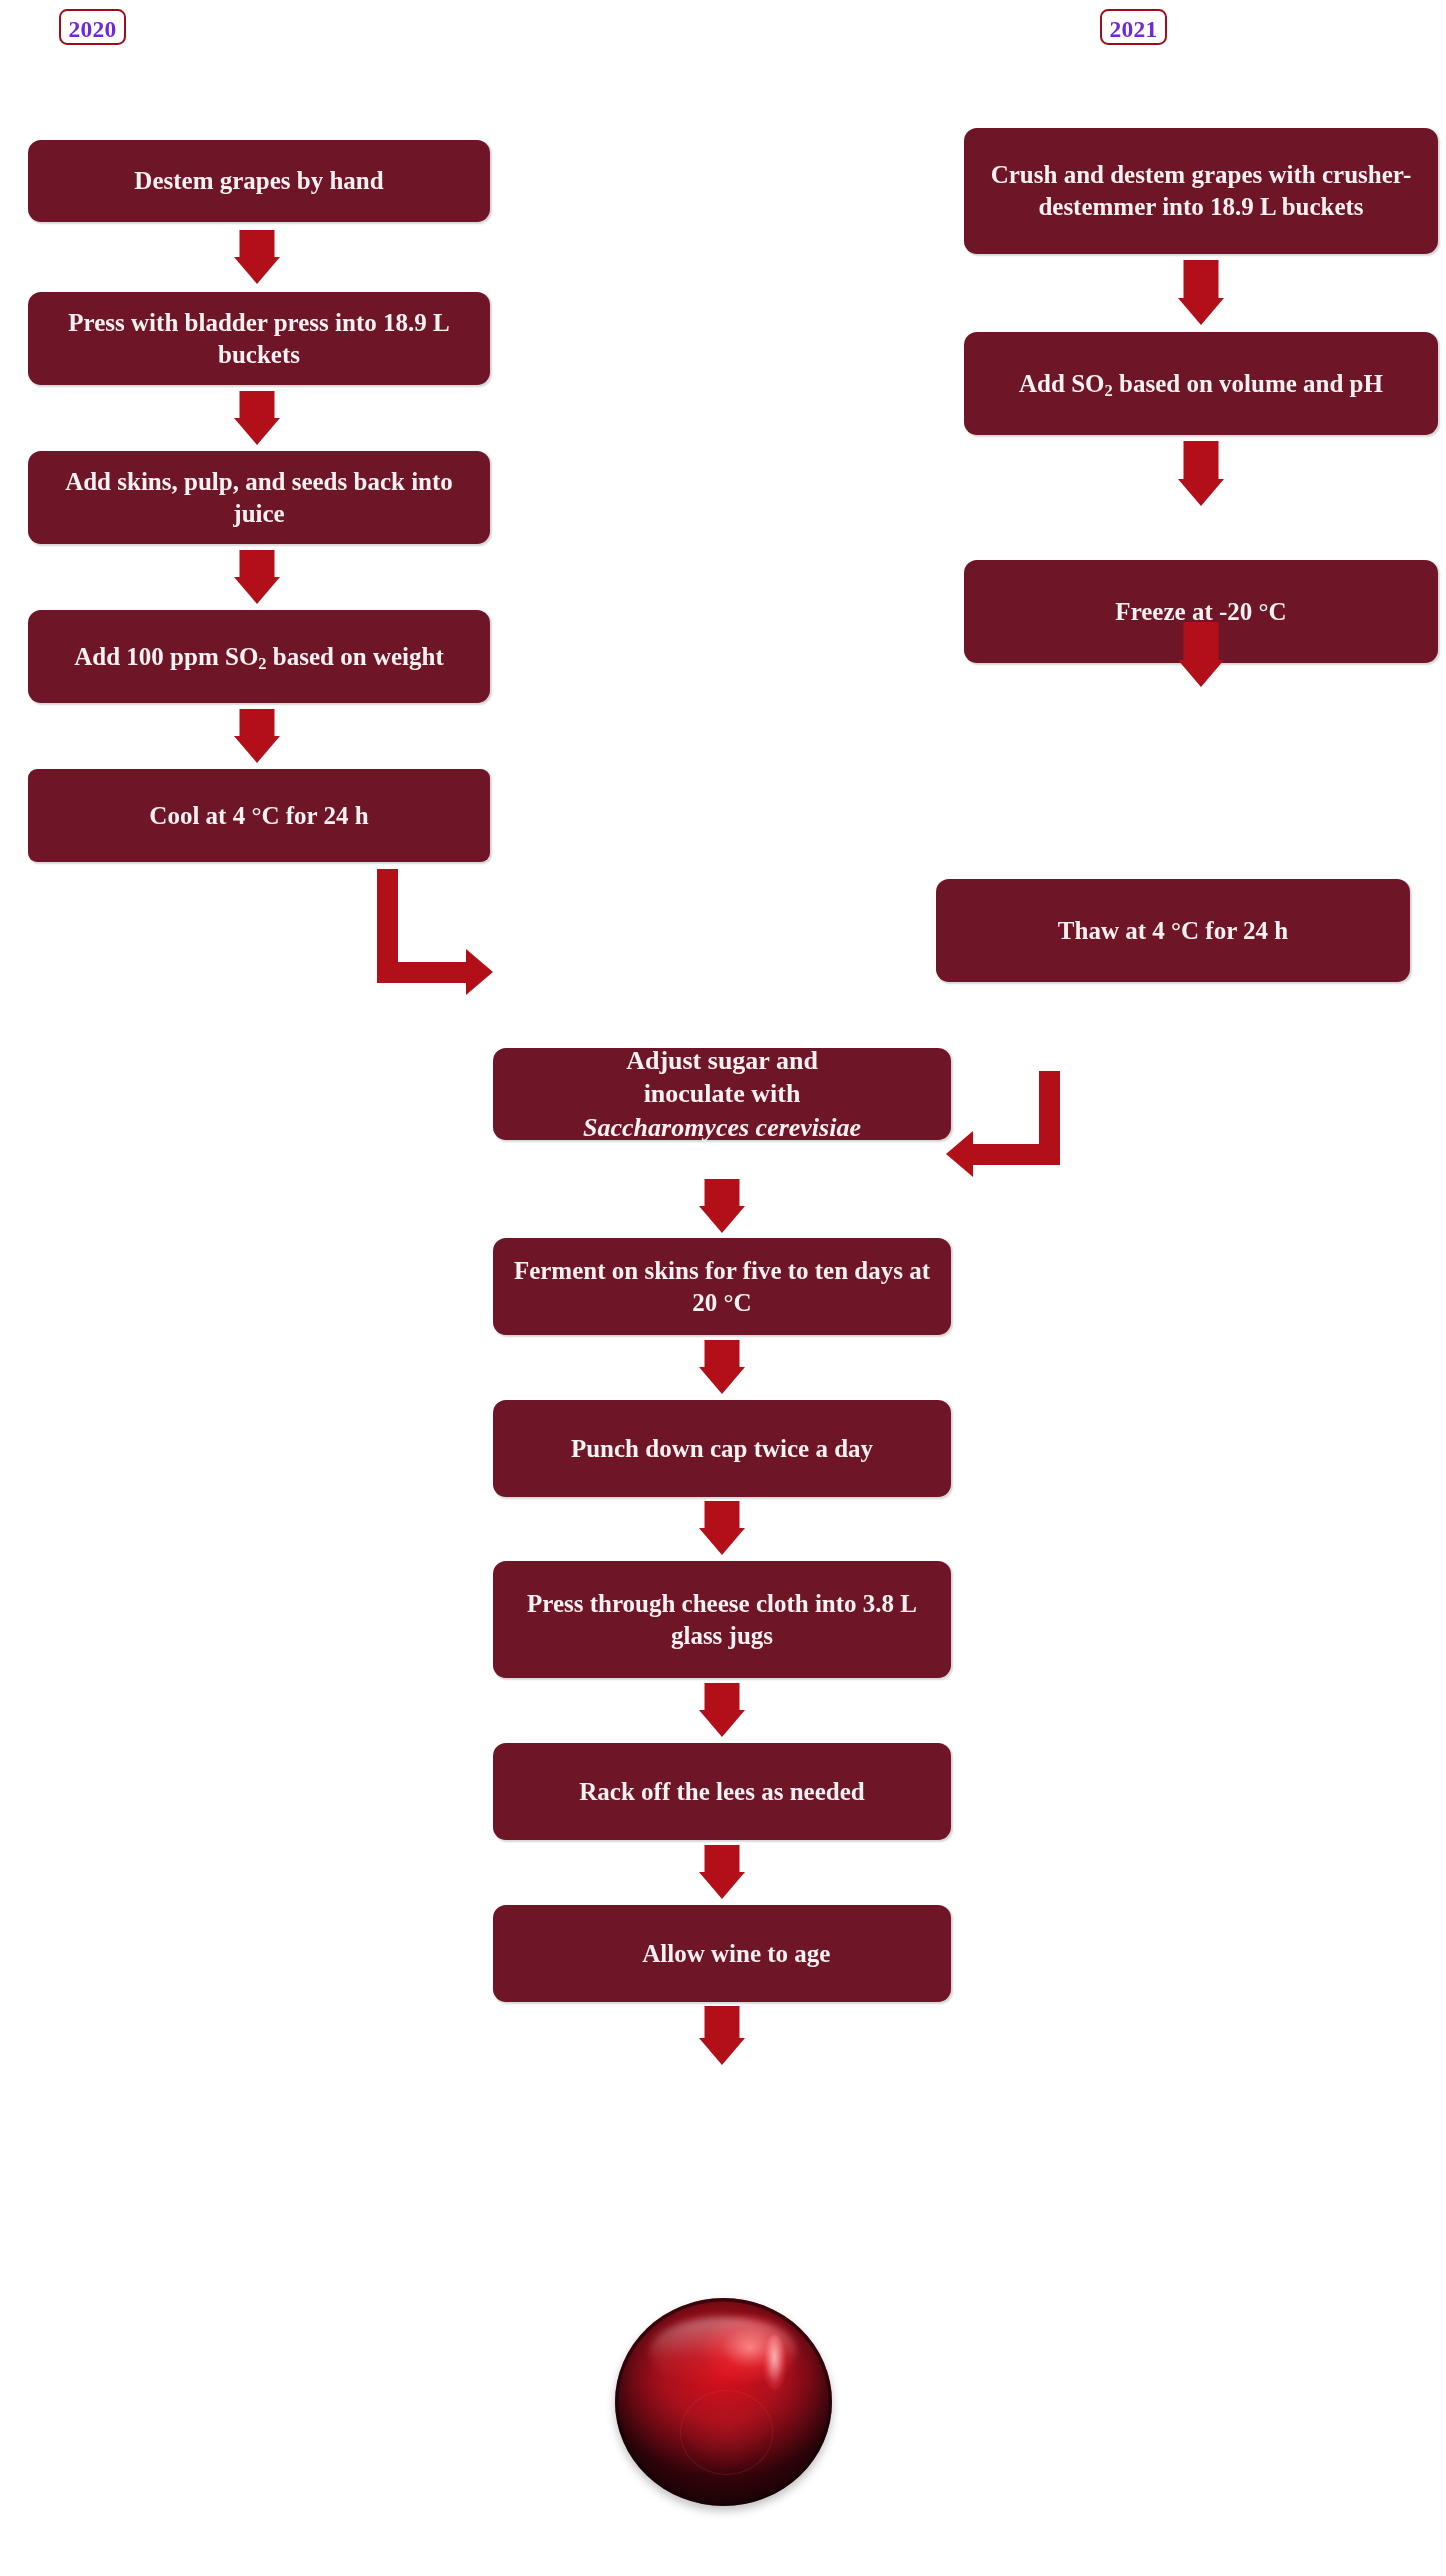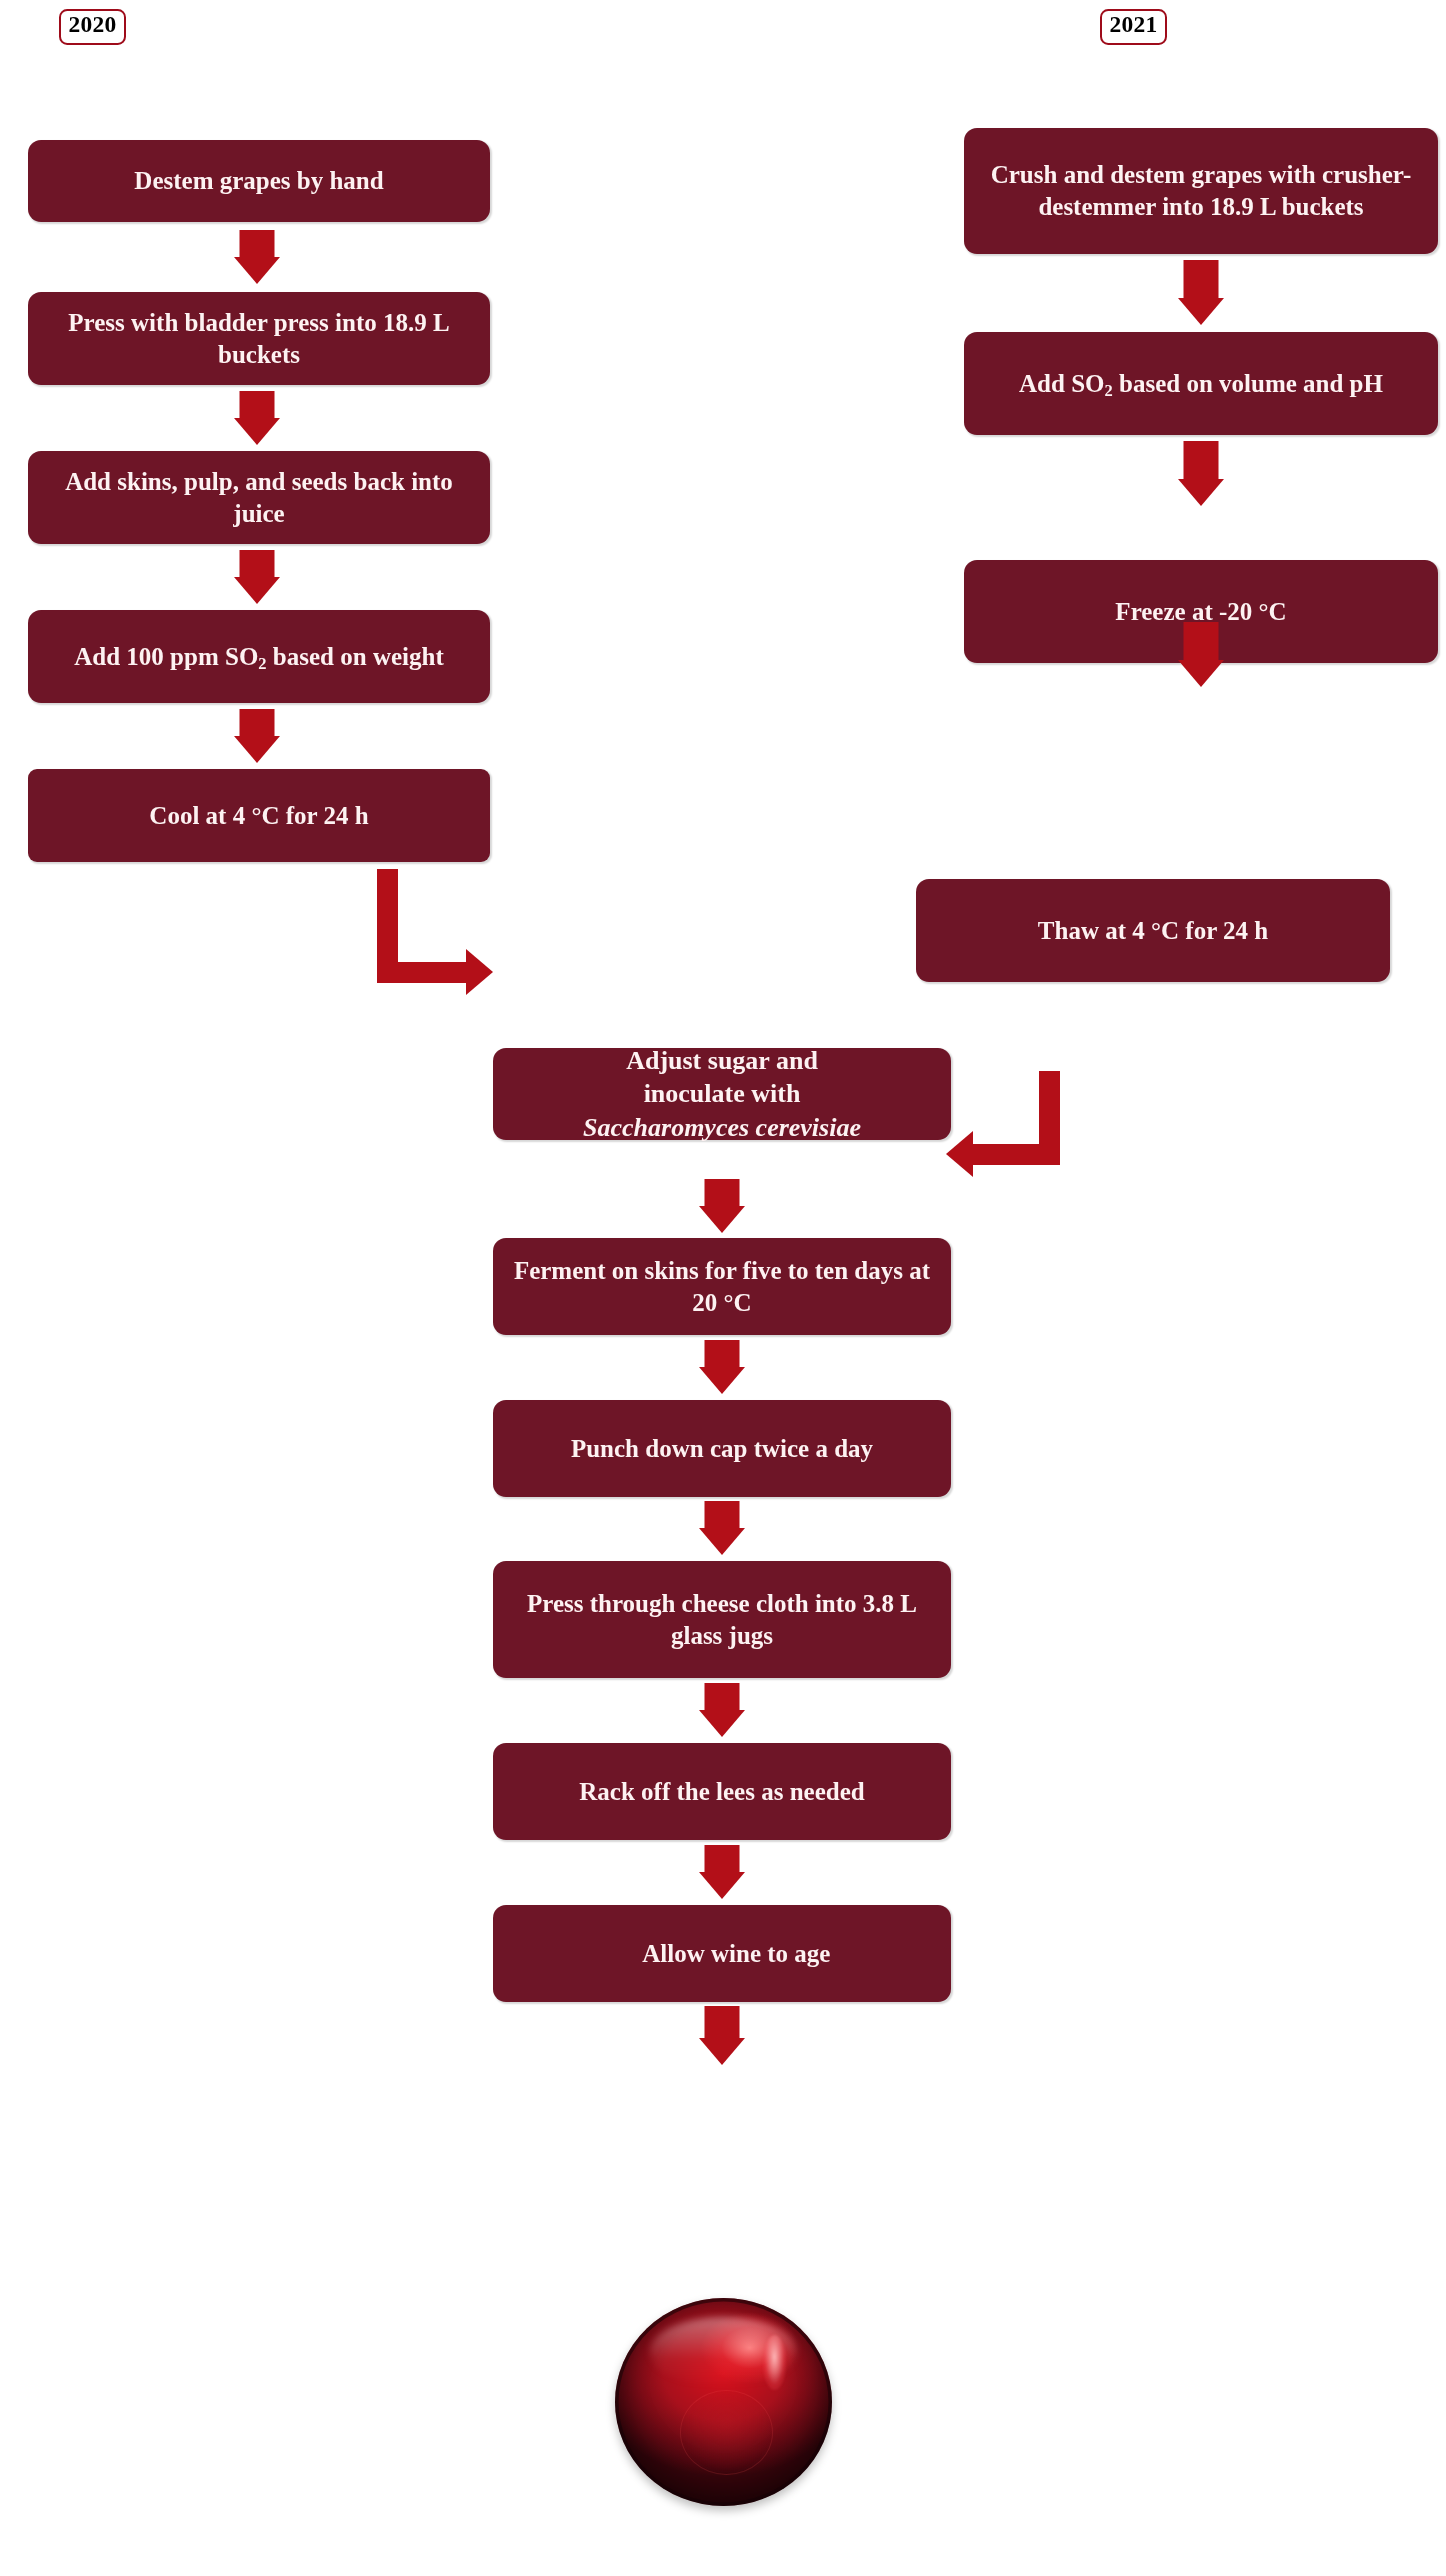--- a/index.html
+++ b/index.html
@@ -19,24 +19,24 @@
     overflow: hidden;
   }
 
   
   .year-chip {
     position: absolute;
     box-sizing: border-box;
     border: 2.9px solid #9e0b1a;
     border-radius: 8.2px;
     background: #ffffff;
-    color: #000000;
+    color: #6d28d9;
     font-weight: bold;
     display: flex;
-    align-items: flex-start;
+    align-items: flex-end;
     justify-content: center;
     letter-spacing: 0.3px;
   }
 
   
   .pbox {
     position: absolute;
     box-sizing: border-box;
     background: #6e1527;
     border-radius: 13px;
@@ -240,21 +240,21 @@
 
   <div class="pbox" style="left:964px; top:524px; width:474px; height:103px; font-size:25px;margin-top:36px;">
     <span class="txt">Freeze at -20 °C</span>
   </div>
 
   <div class="darrow" style="left:1031px; top:622px; width:340px; height:65px;">
     <div class="shaft" style="width:35px; height:38px;"></div>
     <div class="head"></div>
   </div>
 
-  <div class="pbox" style="left:916px; top:879px; width:474px; height:103px; font-size:25px; top:879px;">
+  <div class="pbox" style="left:936px; top:879px; width:474px; height:103px; font-size:25px; top:879px;">
     <span class="txt">Thaw at 4 °C for 24 h</span>
   </div>
 
   <div class="elbow" style="left:945px; top:1071px; width:147px; height:129px;">
     <div class="v" style="left:94px; top:0px;  height:94px;"></div>
     <div class="h" style="left:28px;  top:73px; width:87px;"></div>
     <div class="tipL" style="left:1.2px;  top:60px;"></div>
   </div>
 
   <div class="pbox" style="left:493px; top:1048px; width:458px; height:92px; font-size:26px;">

